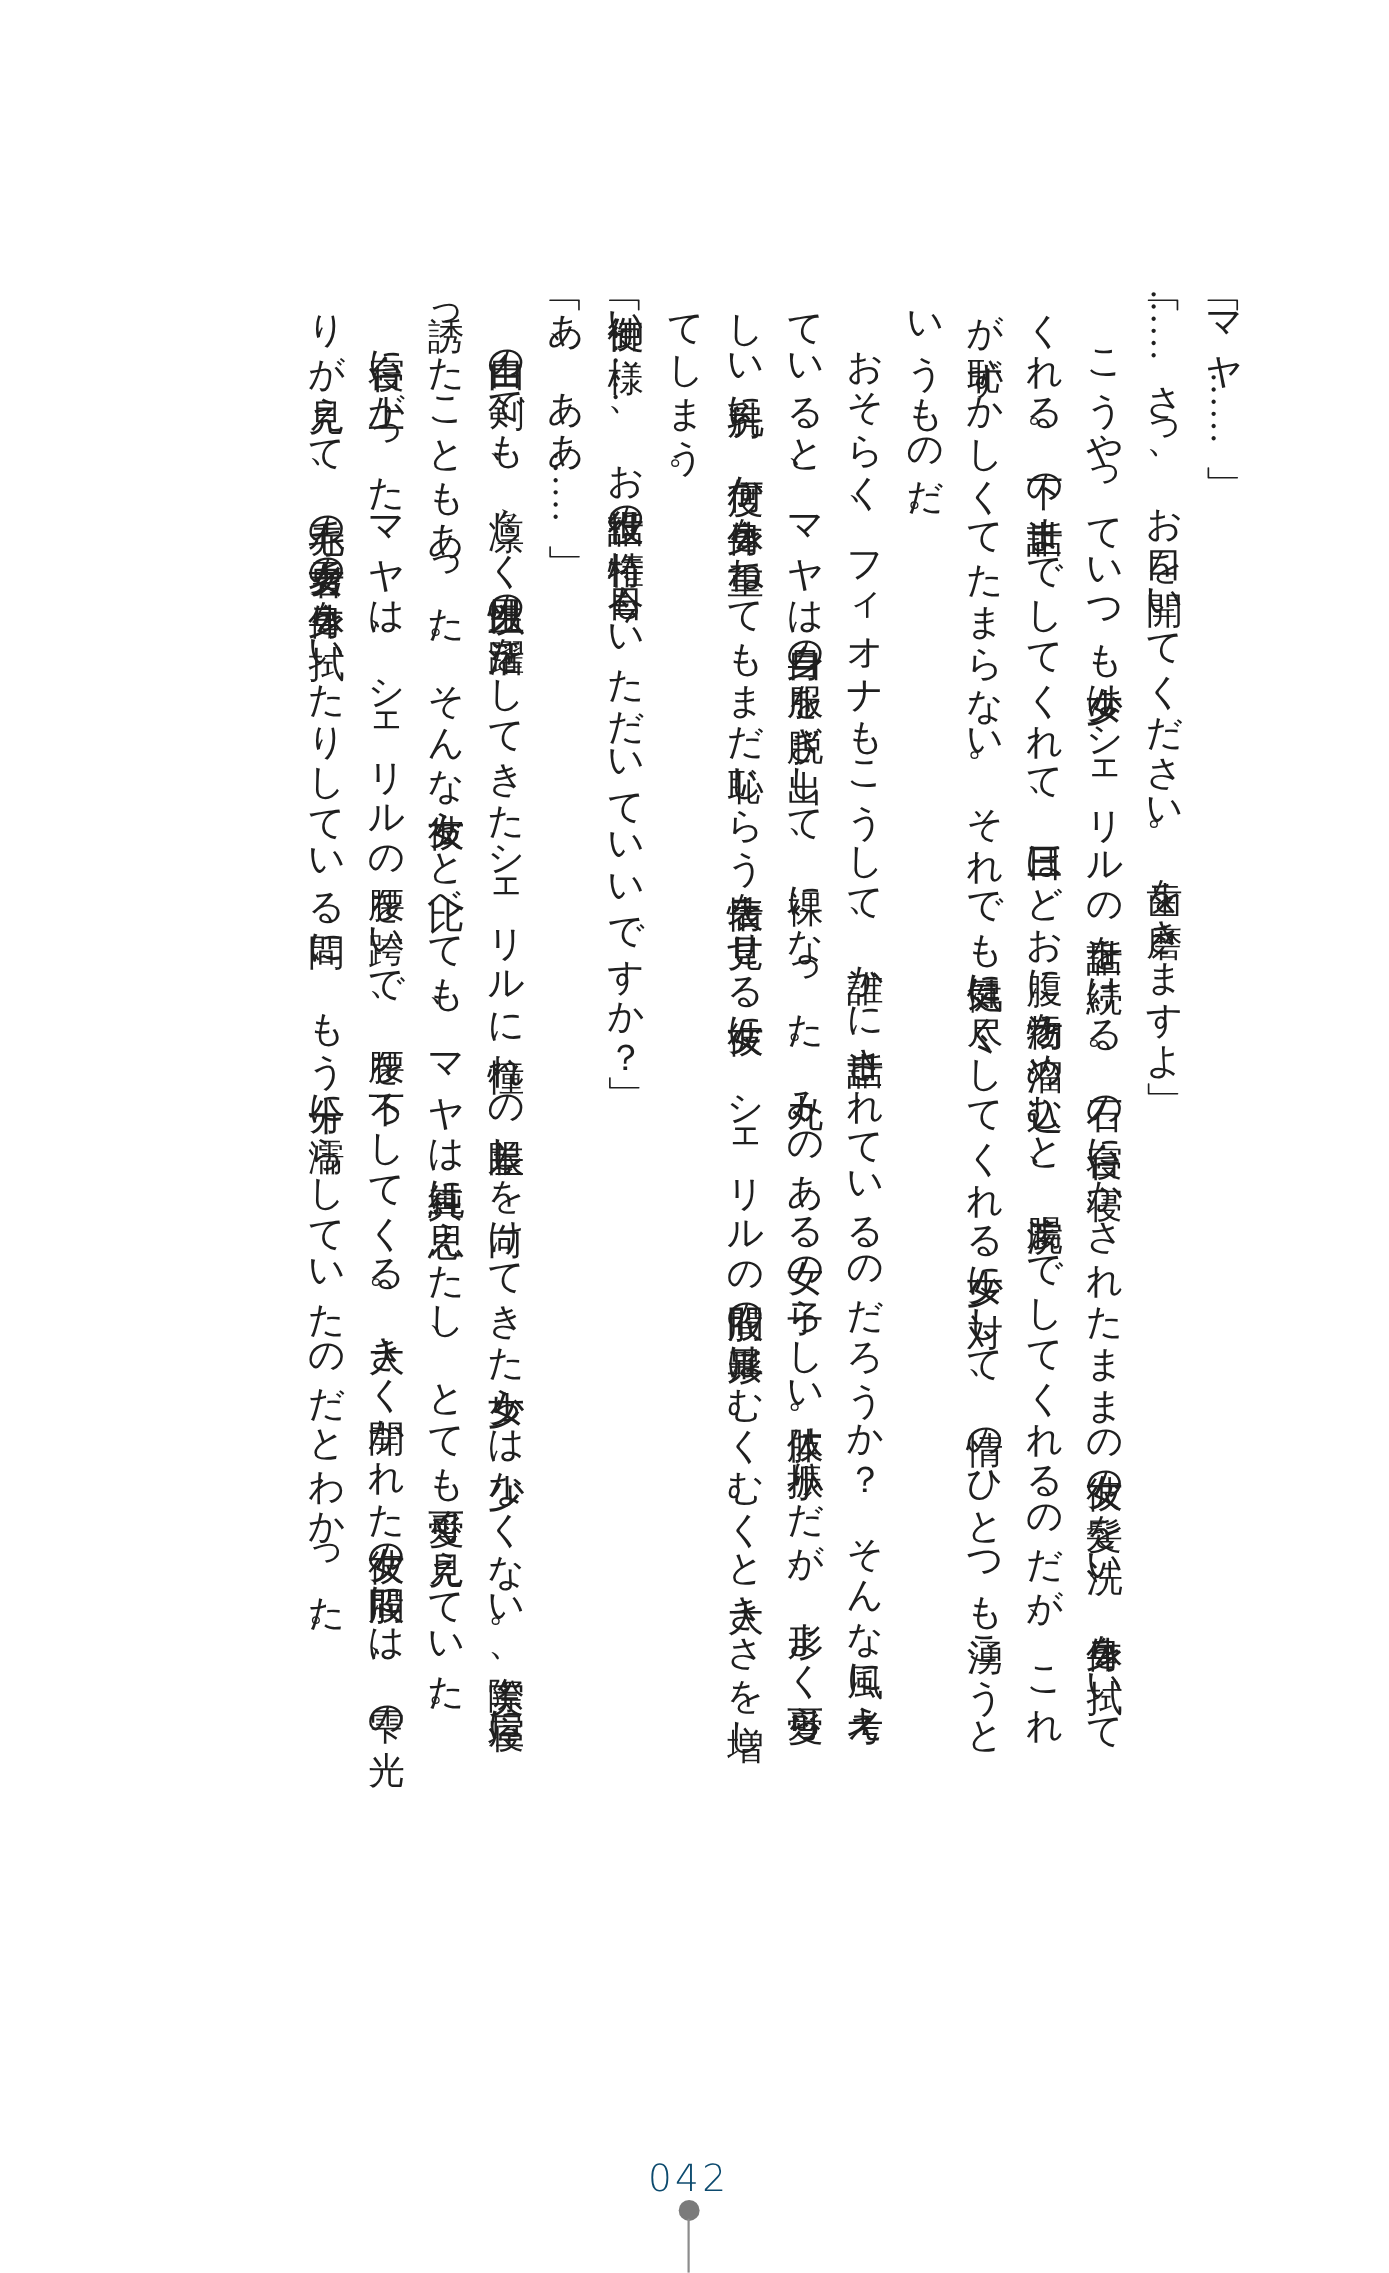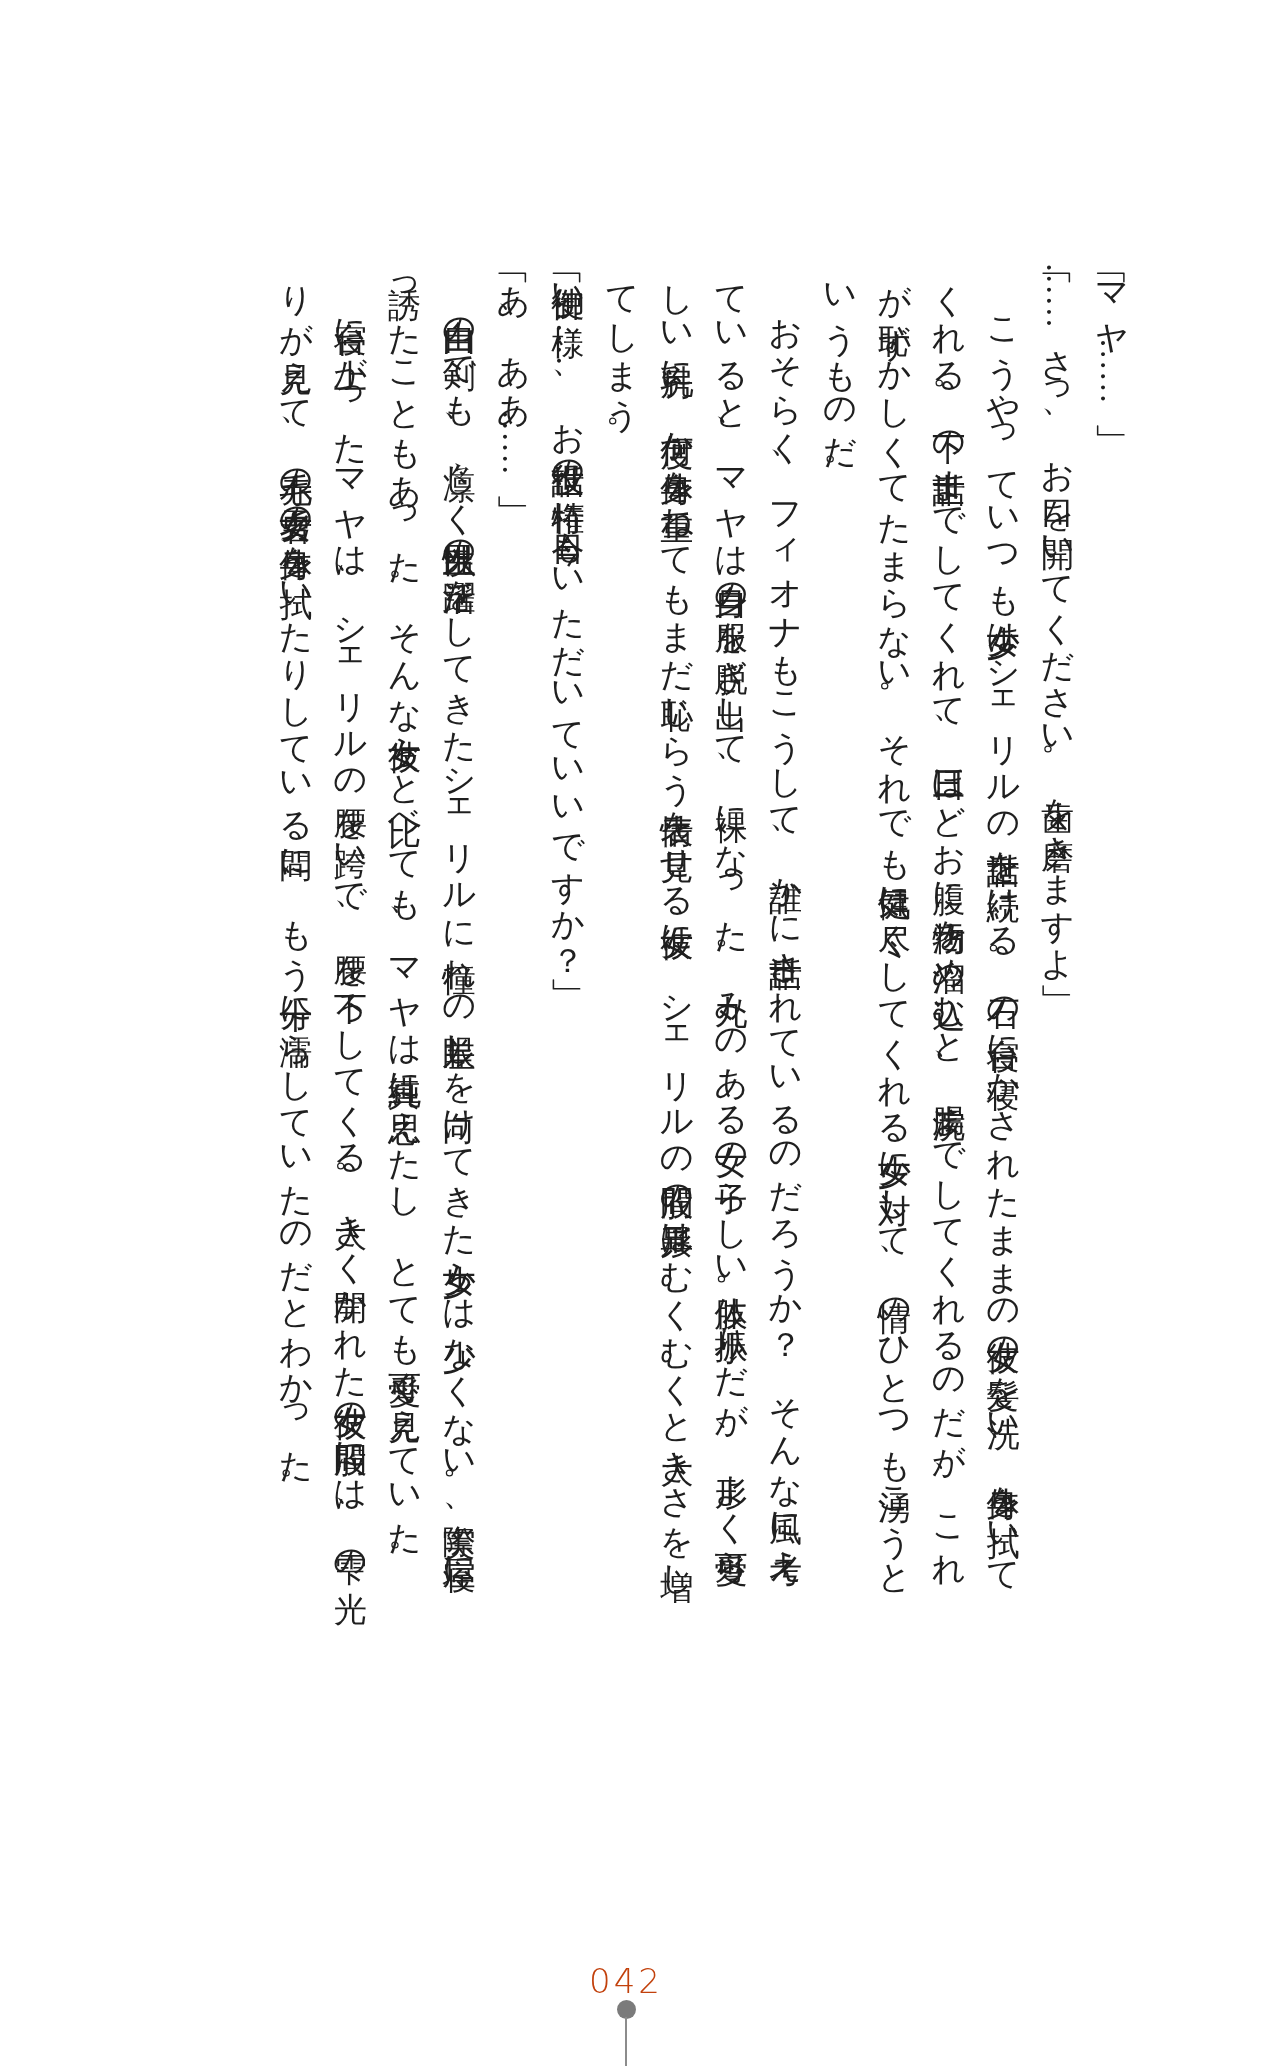--- a/index.html
+++ b/index.html
@@ -39,21 +39,21 @@
   .page-number {
     position: absolute;
     top: 1961px;
     left: 526px;
     width: 200px;
     text-align: center;
     font-family: "DejaVu Sans", sans-serif;
     font-weight: 200;
     font-size: 34px;
     letter-spacing: 3px;
-    color: #c2410c;
+    color: #0c4a6e;
   }
   .footer-dot {
     position: absolute;
     top: 2000px;
     left: 617px;
     width: 19px;
     height: 19px;
     border-radius: 50%;
     background: #7b7b7b;
   }

